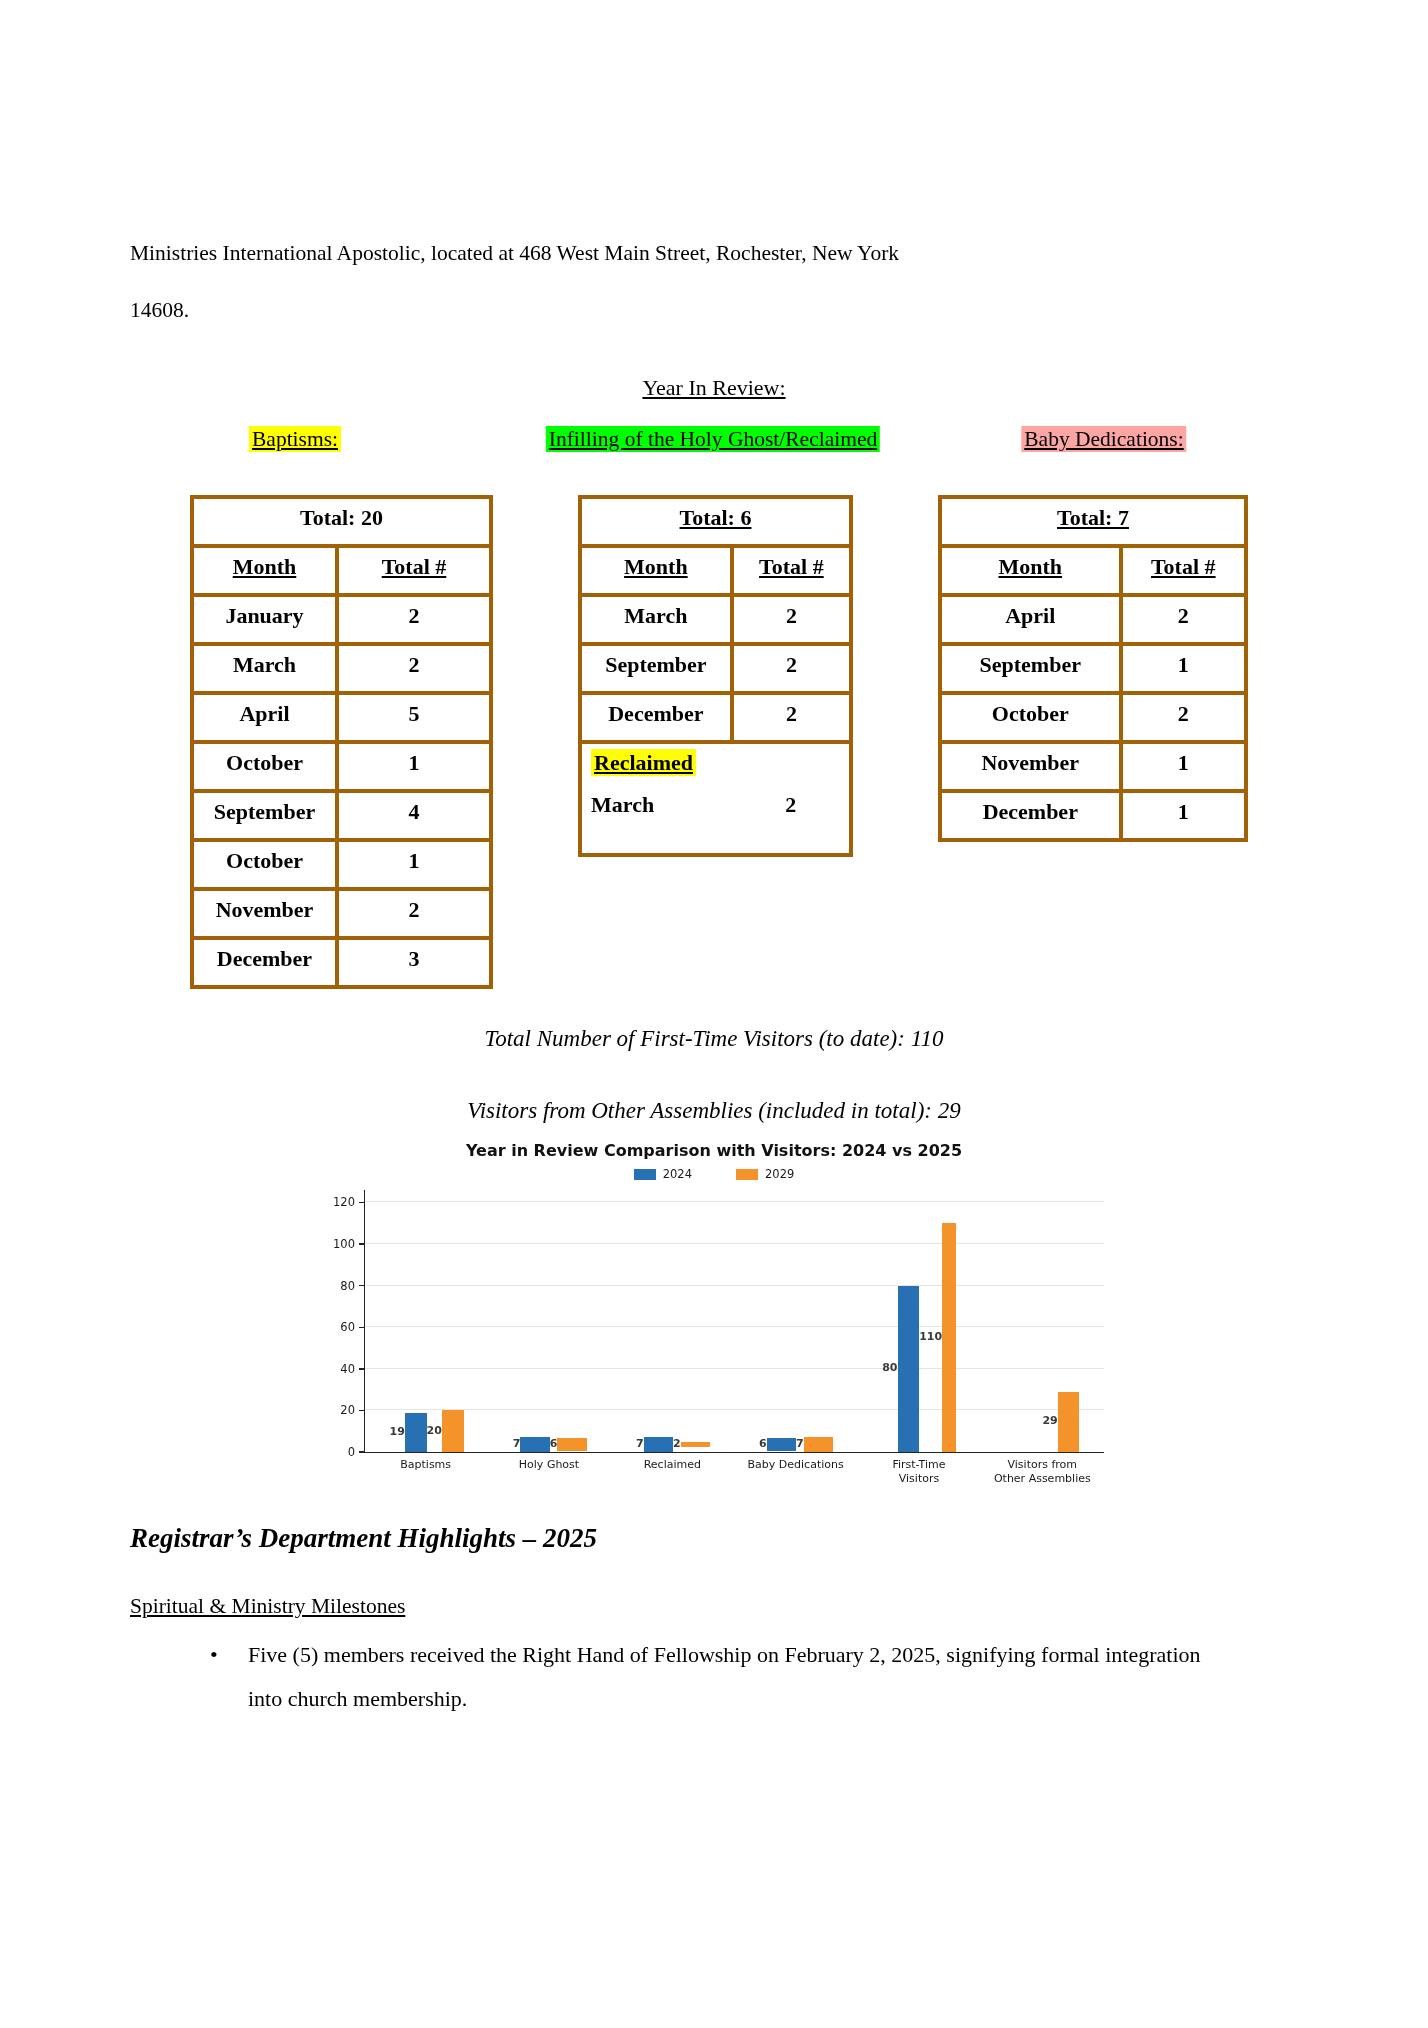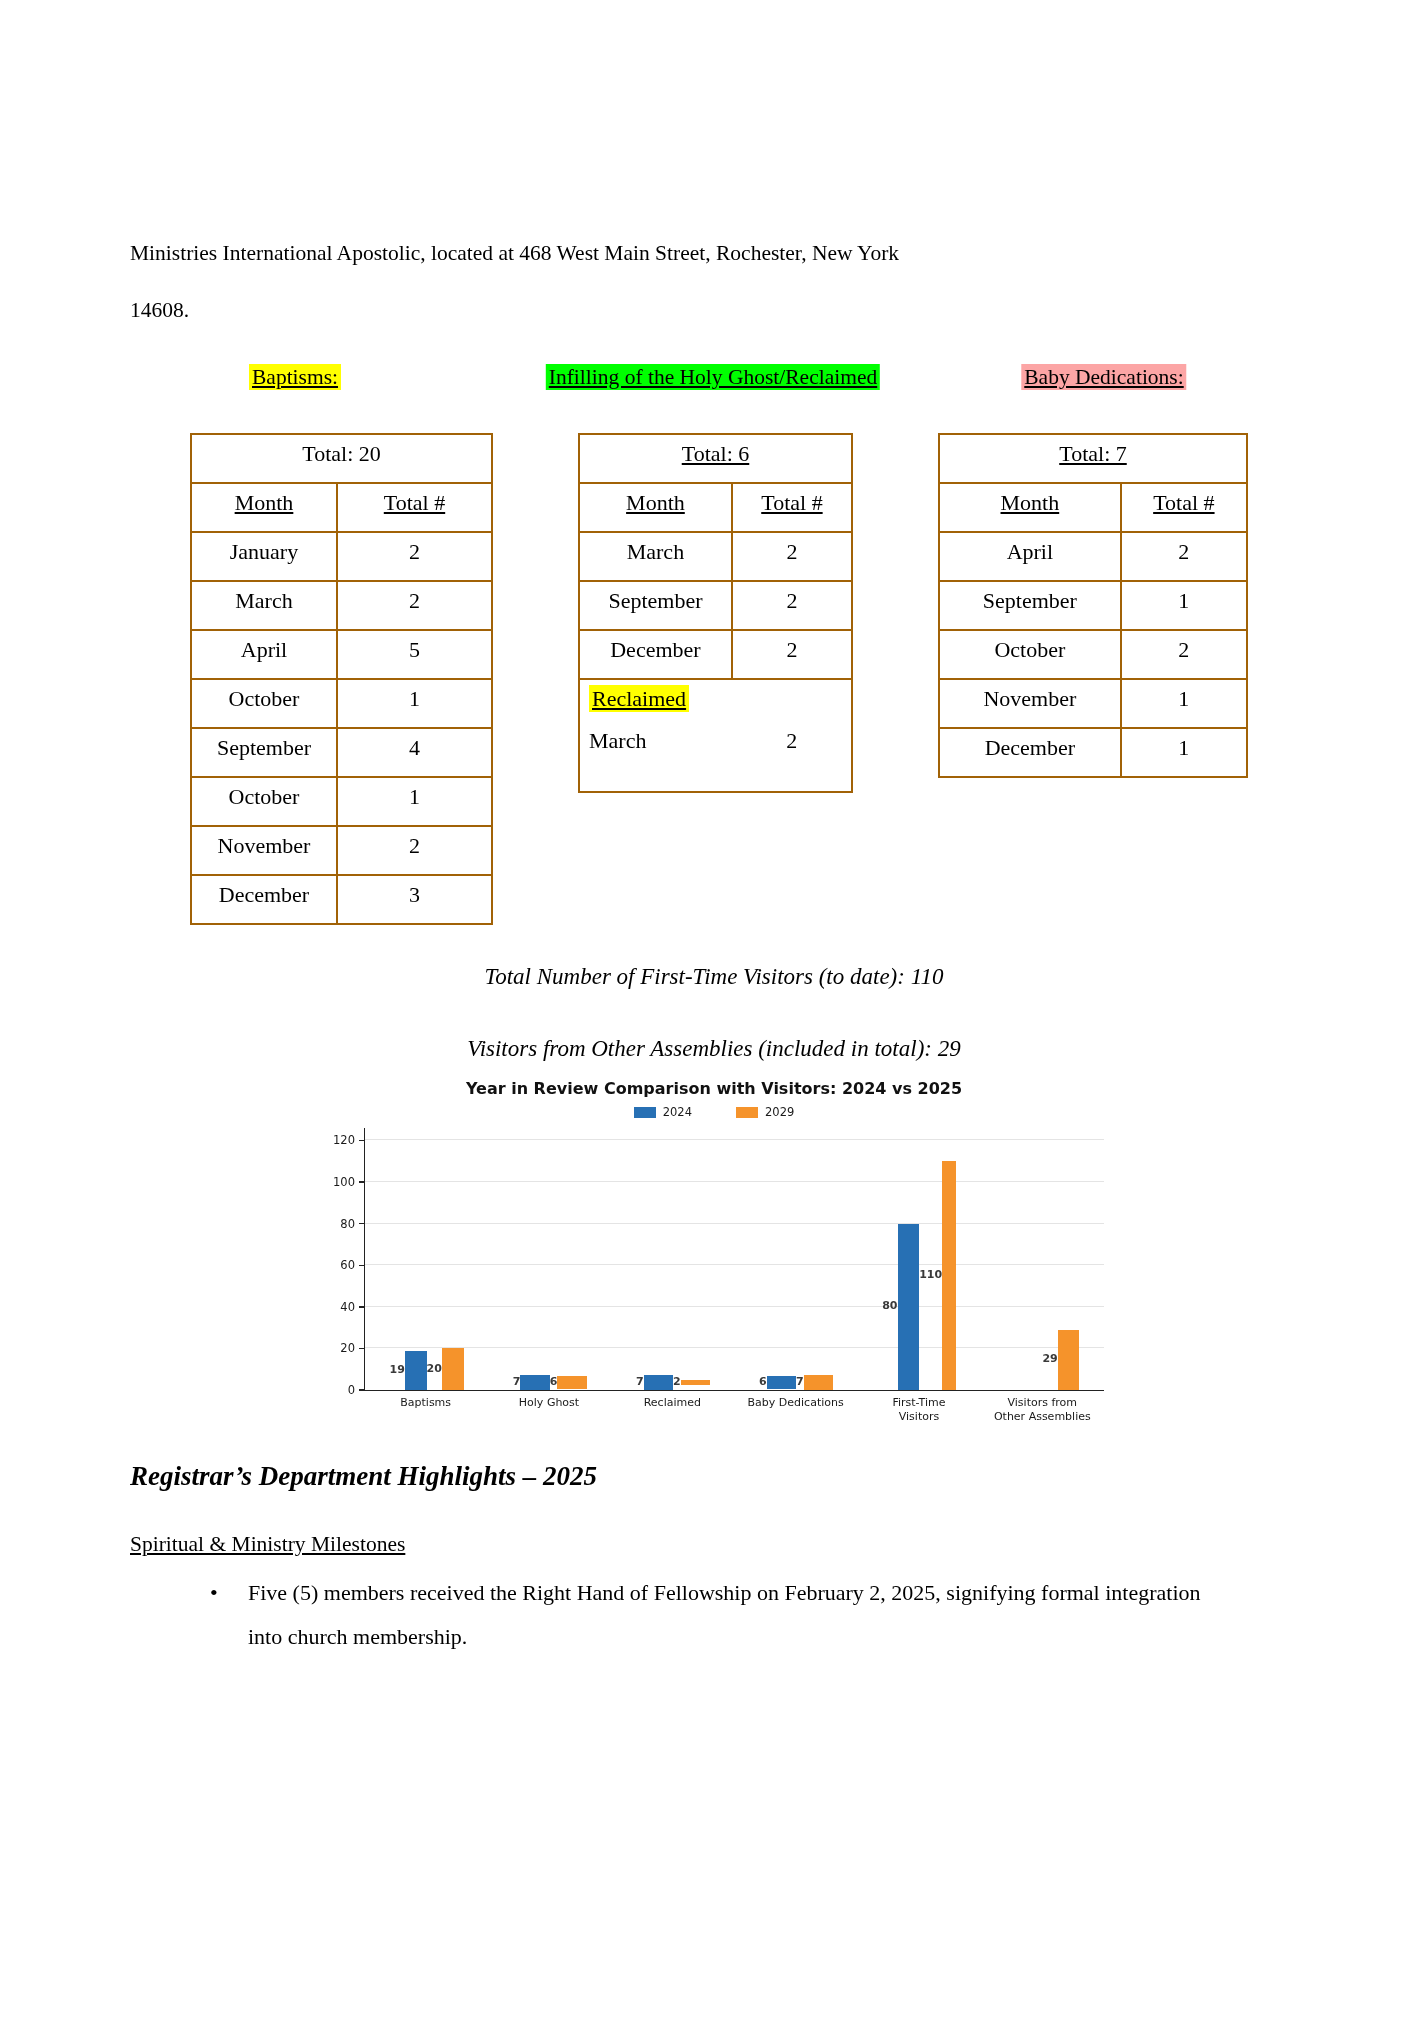--- a/index.html
+++ b/index.html
@@ -18,21 +18,21 @@
   
   .yir-heading{margin-top:36px;text-align:center;font-size:22px;}
   .u{text-decoration:underline;}
   
   .labels-row{position:relative;height:34px;margin-top:26px;font-size:21.5px;text-align:right;}
   .sec-label{position:absolute;top:0;transform:translateX(-50%);white-space:nowrap;}
   .hl{padding:1px 3px;}
   
   .tables-row{position:relative;height:500px;margin-top:34px;}
   table.tbl{border-collapse:collapse;position:absolute;top:0;font-size:22px;table-layout:fixed;background:#fff;}
-  .tbl td,.tbl th{border:2px solid #a16207;font-weight:normal;text-align:center;vertical-align:top;
+  .tbl td,.tbl th{border:4px solid #a16207;font-weight:bold;text-align:center;vertical-align:top;
     padding:5px 2px 0 2px;height:49px;box-sizing:border-box;line-height:1.25;}
   .tbl .total-cell{height:49px;}
   #tbl-baptisms{left:190px;width:303px;}
   #tbl-holyghost{left:578px;width:275px;}
   #tbl-babyded{left:938px;width:310px;}
   .reclaimed-cell{text-align:left !important;padding-left:9px !important;height:113px !important;}
   .reclaimed-line{display:flex;margin-top:14px;}
   .reclaimed-line .rmonth{flex:1;text-align:left;}
   .reclaimed-line .rval{width:44%;text-align:center;}
   
@@ -69,20 +69,23 @@
 <body>
 
 <div class="page">
   <div class="doc">
 
     <div class="intro">
       <div class="intro-line">Ministries International Apostolic, located at 468 West Main Street, Rochester, New York</div>
       <div class="intro-line">14608.</div>
     </div>
 
+    <div class="yir-heading">
+      <span class="u">Year In Review:</span>
+    </div>
 
     <div class="labels-row">
       <span class="sec-label" style="left:295px">
         <span class="u hl" style="background-color: rgb(255, 255, 0);">Baptisms:</span>
       </span>
       <span class="sec-label" style="left:713px">
         <span class="u hl" style="background-color: rgb(0, 255, 0);">Infilling of the Holy Ghost/Reclaimed</span>
       </span>
       <span class="sec-label" style="left:1104px">
         <span class="u hl" style="background-color: #fca5a5;">Baby Dedications:</span>

